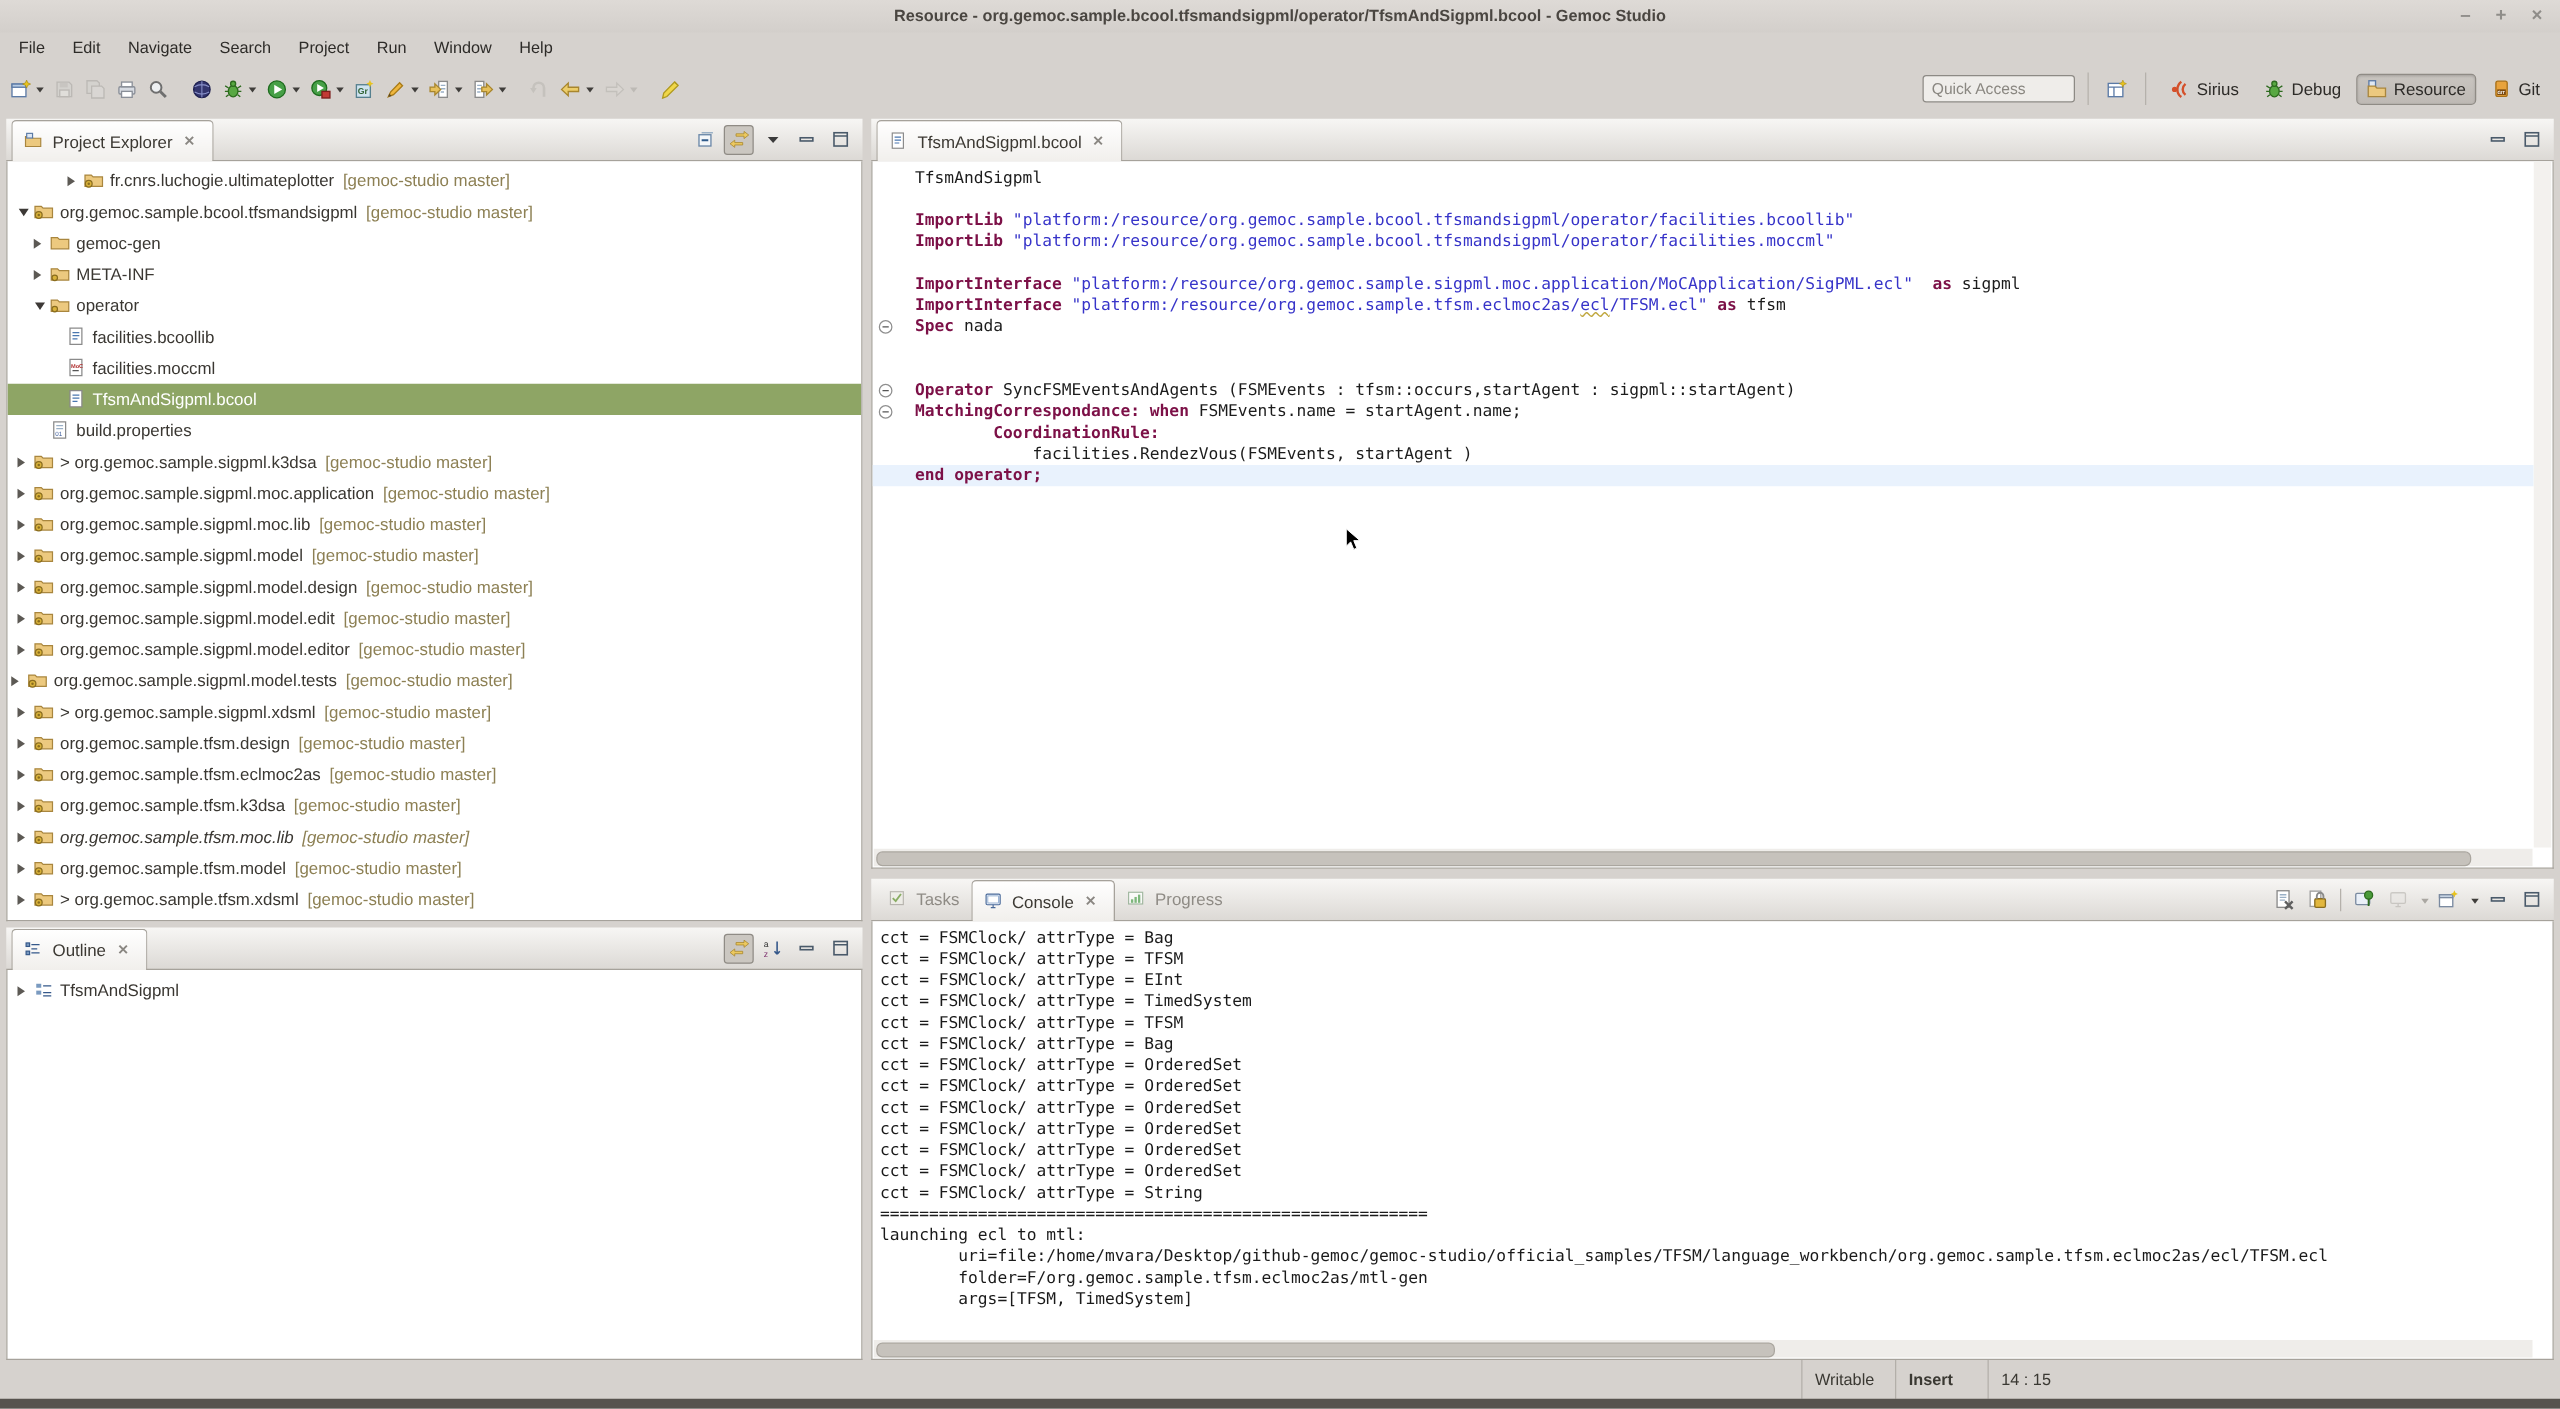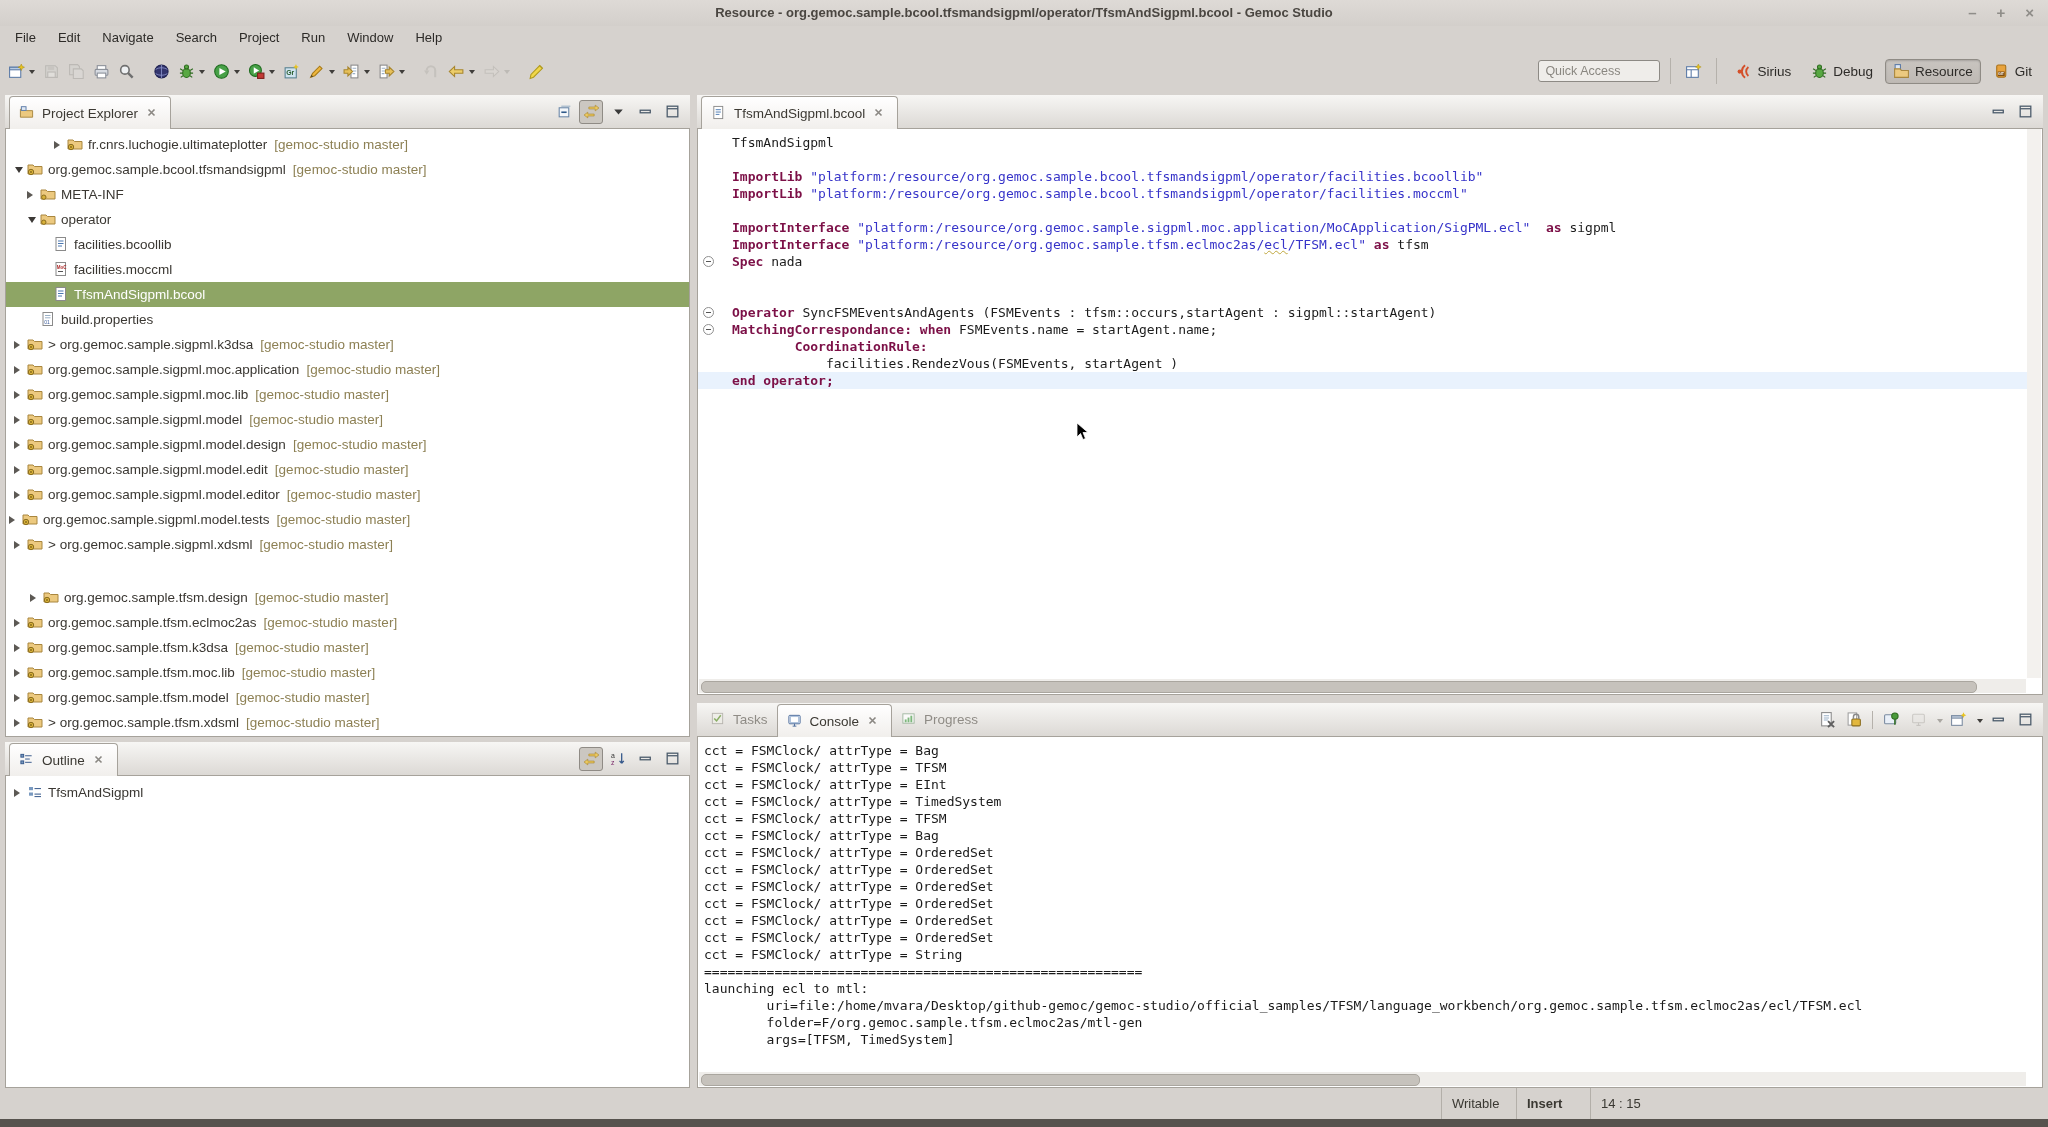--- a/index.html
+++ b/index.html
@@ -343,20 +343,29 @@
             </svg></span>
           <span>org.gemoc.sample.bcool.tfsmandsigpml</span>
           <span class="dec">[gemoc-studio master]</span>
         </div>
         <div class="trow" style="padding-left: 19px;">
           <span class="arrow">
             <span class="tri-c"></span>
           </span>
           <span class="ico"><svg viewBox="0 0 16 16">
               <path d="M1 4 L6 4 L7.5 5.5 L15 5.5 L15 13 L1 13 Z" fill="#ecc97f" stroke="#a9863e"></path>
+            </svg></span>
+          <span>gemoc-gen</span>
+        </div>
+        <div class="trow" style="padding-left: 19px;">
+          <span class="arrow">
+            <span class="tri-c"></span>
+          </span>
+          <span class="ico"><svg viewBox="0 0 16 16">
+              <path d="M1 4 L6 4 L7.5 5.5 L15 5.5 L15 13 L1 13 Z" fill="#ecc97f" stroke="#a9863e"></path>
               <circle cx="3.8" cy="11.2" r="2.2" fill="#d9b23a" stroke="#8a6d1f"></circle>
             </svg></span>
           <span>META-INF</span>
         </div>
         <div class="trow" style="padding-left: 19px;">
           <span class="arrow">
             <span class="tri-e"></span>
           </span>
           <span class="ico"><svg viewBox="0 0 16 16">
               <path d="M1 4 L6 4 L7.5 5.5 L15 5.5 L15 13 L1 13 Z" fill="#ecc97f" stroke="#a9863e"></path>
@@ -499,21 +508,21 @@
             <span class="tri-c"></span>
           </span>
           <span class="ico"><svg viewBox="0 0 16 16">
               <path d="M1 4 L6 4 L7.5 5.5 L15 5.5 L15 13 L1 13 Z" fill="#ecc97f" stroke="#a9863e"></path>
               <circle cx="4" cy="11" r="2.7" fill="#d9b23a" stroke="#8a6d1f"></circle>
               <circle cx="4" cy="11" r="1" fill="#8a6d1f"></circle>
             </svg></span>
           <span>&gt; org.gemoc.sample.sigpml.xdsml</span>
           <span class="dec">[gemoc-studio master]</span>
         </div>
-        <div class="trow" style="padding-left: 22px; margin-top: 28px;">
+        <div class="trow" style="padding-left: 6px;">
           <span class="arrow">
             <span class="tri-c"></span>
           </span>
           <span class="ico"><svg viewBox="0 0 16 16">
               <path d="M1 4 L6 4 L7.5 5.5 L15 5.5 L15 13 L1 13 Z" fill="#ecc97f" stroke="#a9863e"></path>
               <circle cx="4" cy="11" r="2.7" fill="#d9b23a" stroke="#8a6d1f"></circle>
               <circle cx="4" cy="11" r="1" fill="#8a6d1f"></circle>
             </svg></span>
           <span>org.gemoc.sample.tfsm.design</span>
           <span class="dec">[gemoc-studio master]</span>
@@ -535,21 +544,21 @@
             <span class="tri-c"></span>
           </span>
           <span class="ico"><svg viewBox="0 0 16 16">
               <path d="M1 4 L6 4 L7.5 5.5 L15 5.5 L15 13 L1 13 Z" fill="#ecc97f" stroke="#a9863e"></path>
               <circle cx="4" cy="11" r="2.7" fill="#d9b23a" stroke="#8a6d1f"></circle>
               <circle cx="4" cy="11" r="1" fill="#8a6d1f"></circle>
             </svg></span>
           <span>org.gemoc.sample.tfsm.k3dsa</span>
           <span class="dec">[gemoc-studio master]</span>
         </div>
-        <div class="trow" style="padding-left: 6px;">
+        <div class="trow" style="padding-left: 6px; font-style: italic;">
           <span class="arrow">
             <span class="tri-c"></span>
           </span>
           <span class="ico"><svg viewBox="0 0 16 16">
               <path d="M1 4 L6 4 L7.5 5.5 L15 5.5 L15 13 L1 13 Z" fill="#ecc97f" stroke="#a9863e"></path>
               <circle cx="4" cy="11" r="2.7" fill="#d9b23a" stroke="#8a6d1f"></circle>
               <circle cx="4" cy="11" r="1" fill="#8a6d1f"></circle>
             </svg></span>
           <span>org.gemoc.sample.tfsm.moc.lib</span>
           <span class="dec">[gemoc-studio master]</span>

